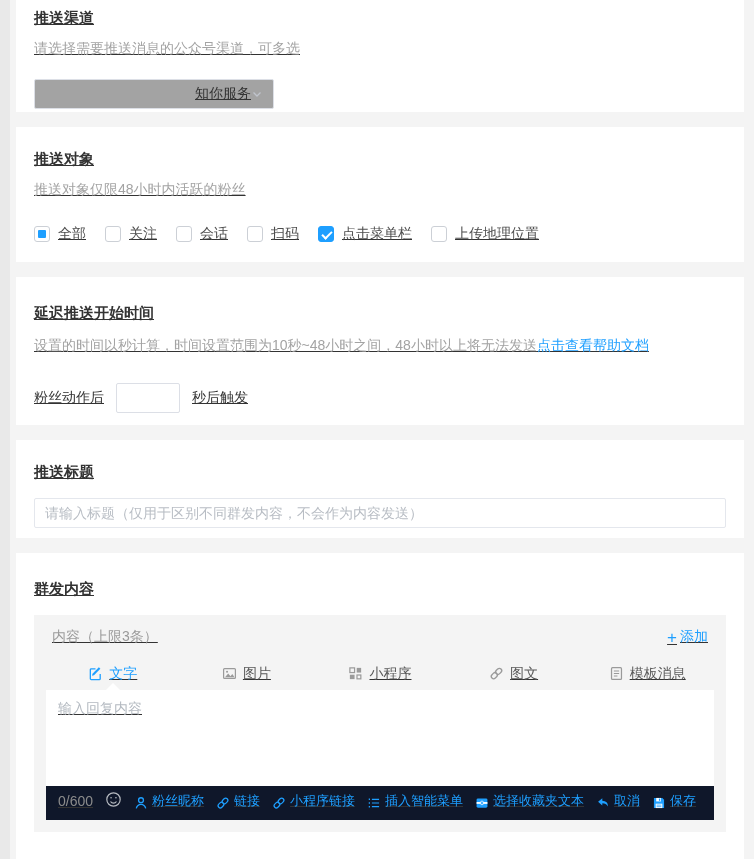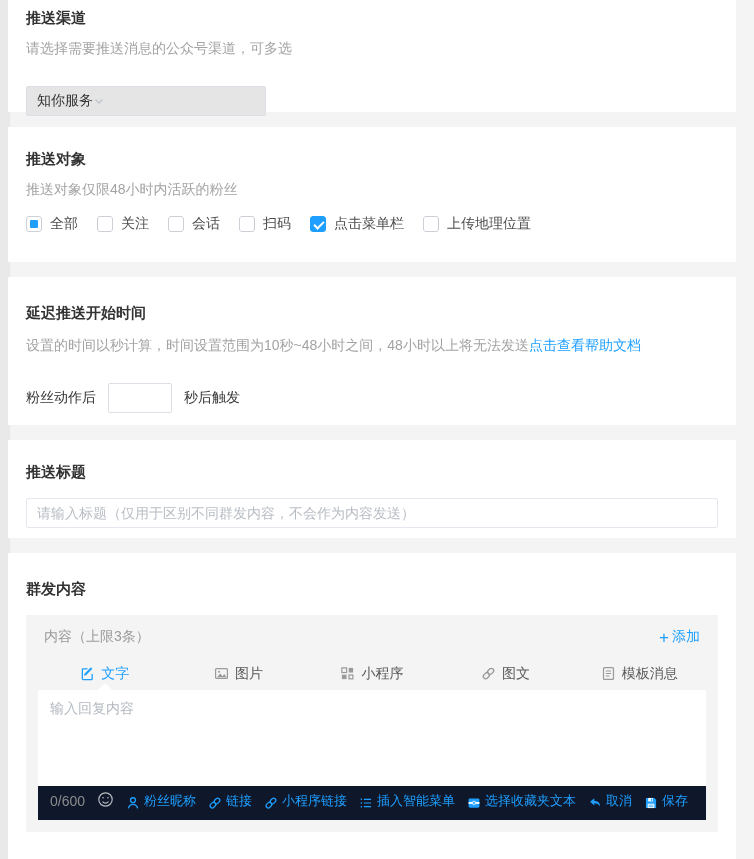--- a/index.html
+++ b/index.html
@@ -6,44 +6,44 @@
   html,body { width:754px; height:859px; }
   body {
     font-family:"Liberation Sans","DejaVu Sans",sans-serif;
     background:#f4f4f4;
     position:relative;
     overflow:hidden;
     font-size:14px;
     color:#333;
   }
   .left-strip { position:absolute; left:0; top:0; bottom:0; width:10px; background:#e9e9e9; }
-  .cards { position:absolute; left:8px; top:0; width:728px; }
+  .cards { position:absolute; left:16px; top:0; width:728px;text-decoration:underline; }
   .card { background:#fff; padding:0 18px; }
   .card + .card { margin-top:15px; }
   .card-channel  { height:112px; padding-top:8px; }
   .card-target   { height:135px; padding-top:22px; }
   .card-delay    { height:148px; padding-top:26px; }
   .card-title    { height:98px;  padding-top:22px; }
   .card-content  { height:306px; padding-top:26px; }
 
   .sec-title { font-size:15px; font-weight:600; color:#333; line-height:20px; }
   .sec-desc  { margin-top:10px; font-size:14px; color:#a3a3a3; line-height:20px; }
 
   
   .select {
-    margin-top:28px; width:240px; height:30px;
-    border:1px solid #dcdfe6; border-radius:2px; background:#e5e5e5;
-    display:flex; align-items:center; justify-content:flex-start;
+    margin-top:21px; width:240px; height:30px;
+    border:1px solid #dcdfe6; border-radius:2px; background:#a3a3a3;
+    display:flex; align-items:center; justify-content:flex-end;
     padding:0 10px; cursor:pointer;
   }
   .select .val { color:#333; }
   .select svg { display:block; }
 
   
-  .options { margin-top:16px; display:flex; align-items:center; }
+  .options { margin-top:26px; display:flex; align-items:center; }
   .option { display:flex; align-items:center; cursor:pointer; margin-right:19px; }
   .option:last-child { margin-right:0; }
   .cb {
     width:16px; height:16px; border:1px solid #ccd0d6; border-radius:3px;
     background:#fff; position:relative; flex:0 0 auto;
   }
   .cb.indeterminate::after {
     content:""; position:absolute; left:3px; top:3px; right:3px; bottom:3px;
     background:var(--accent); border-radius:1px;
   }

